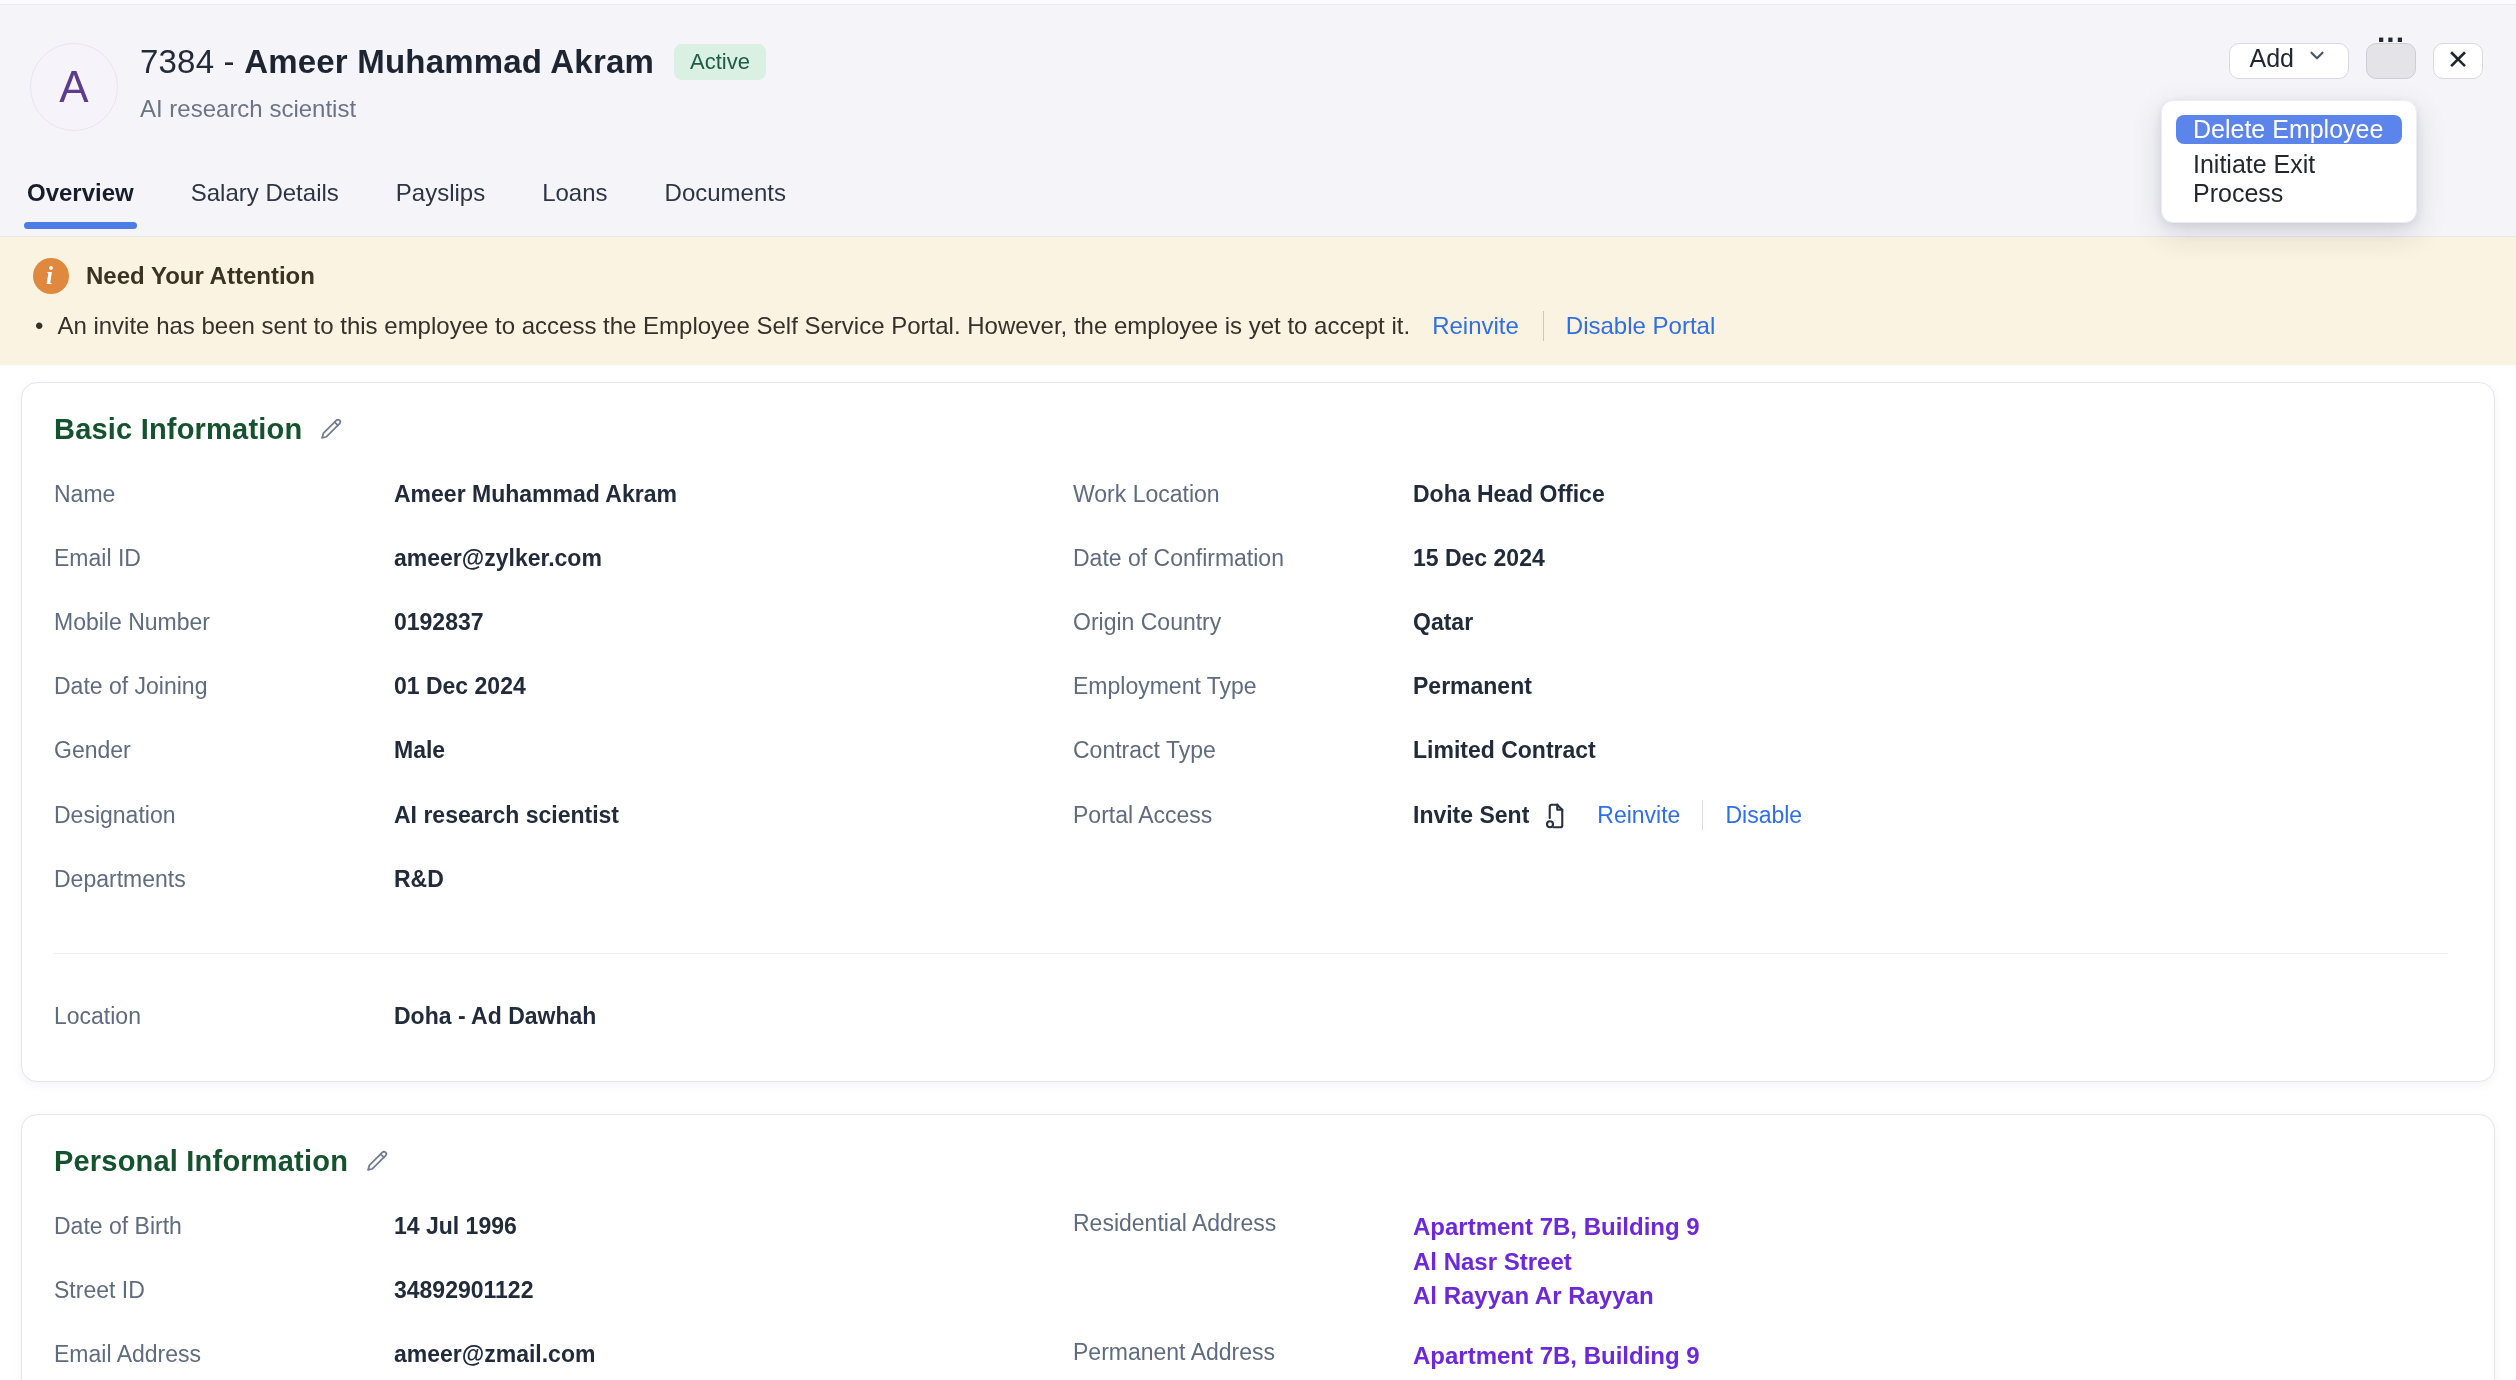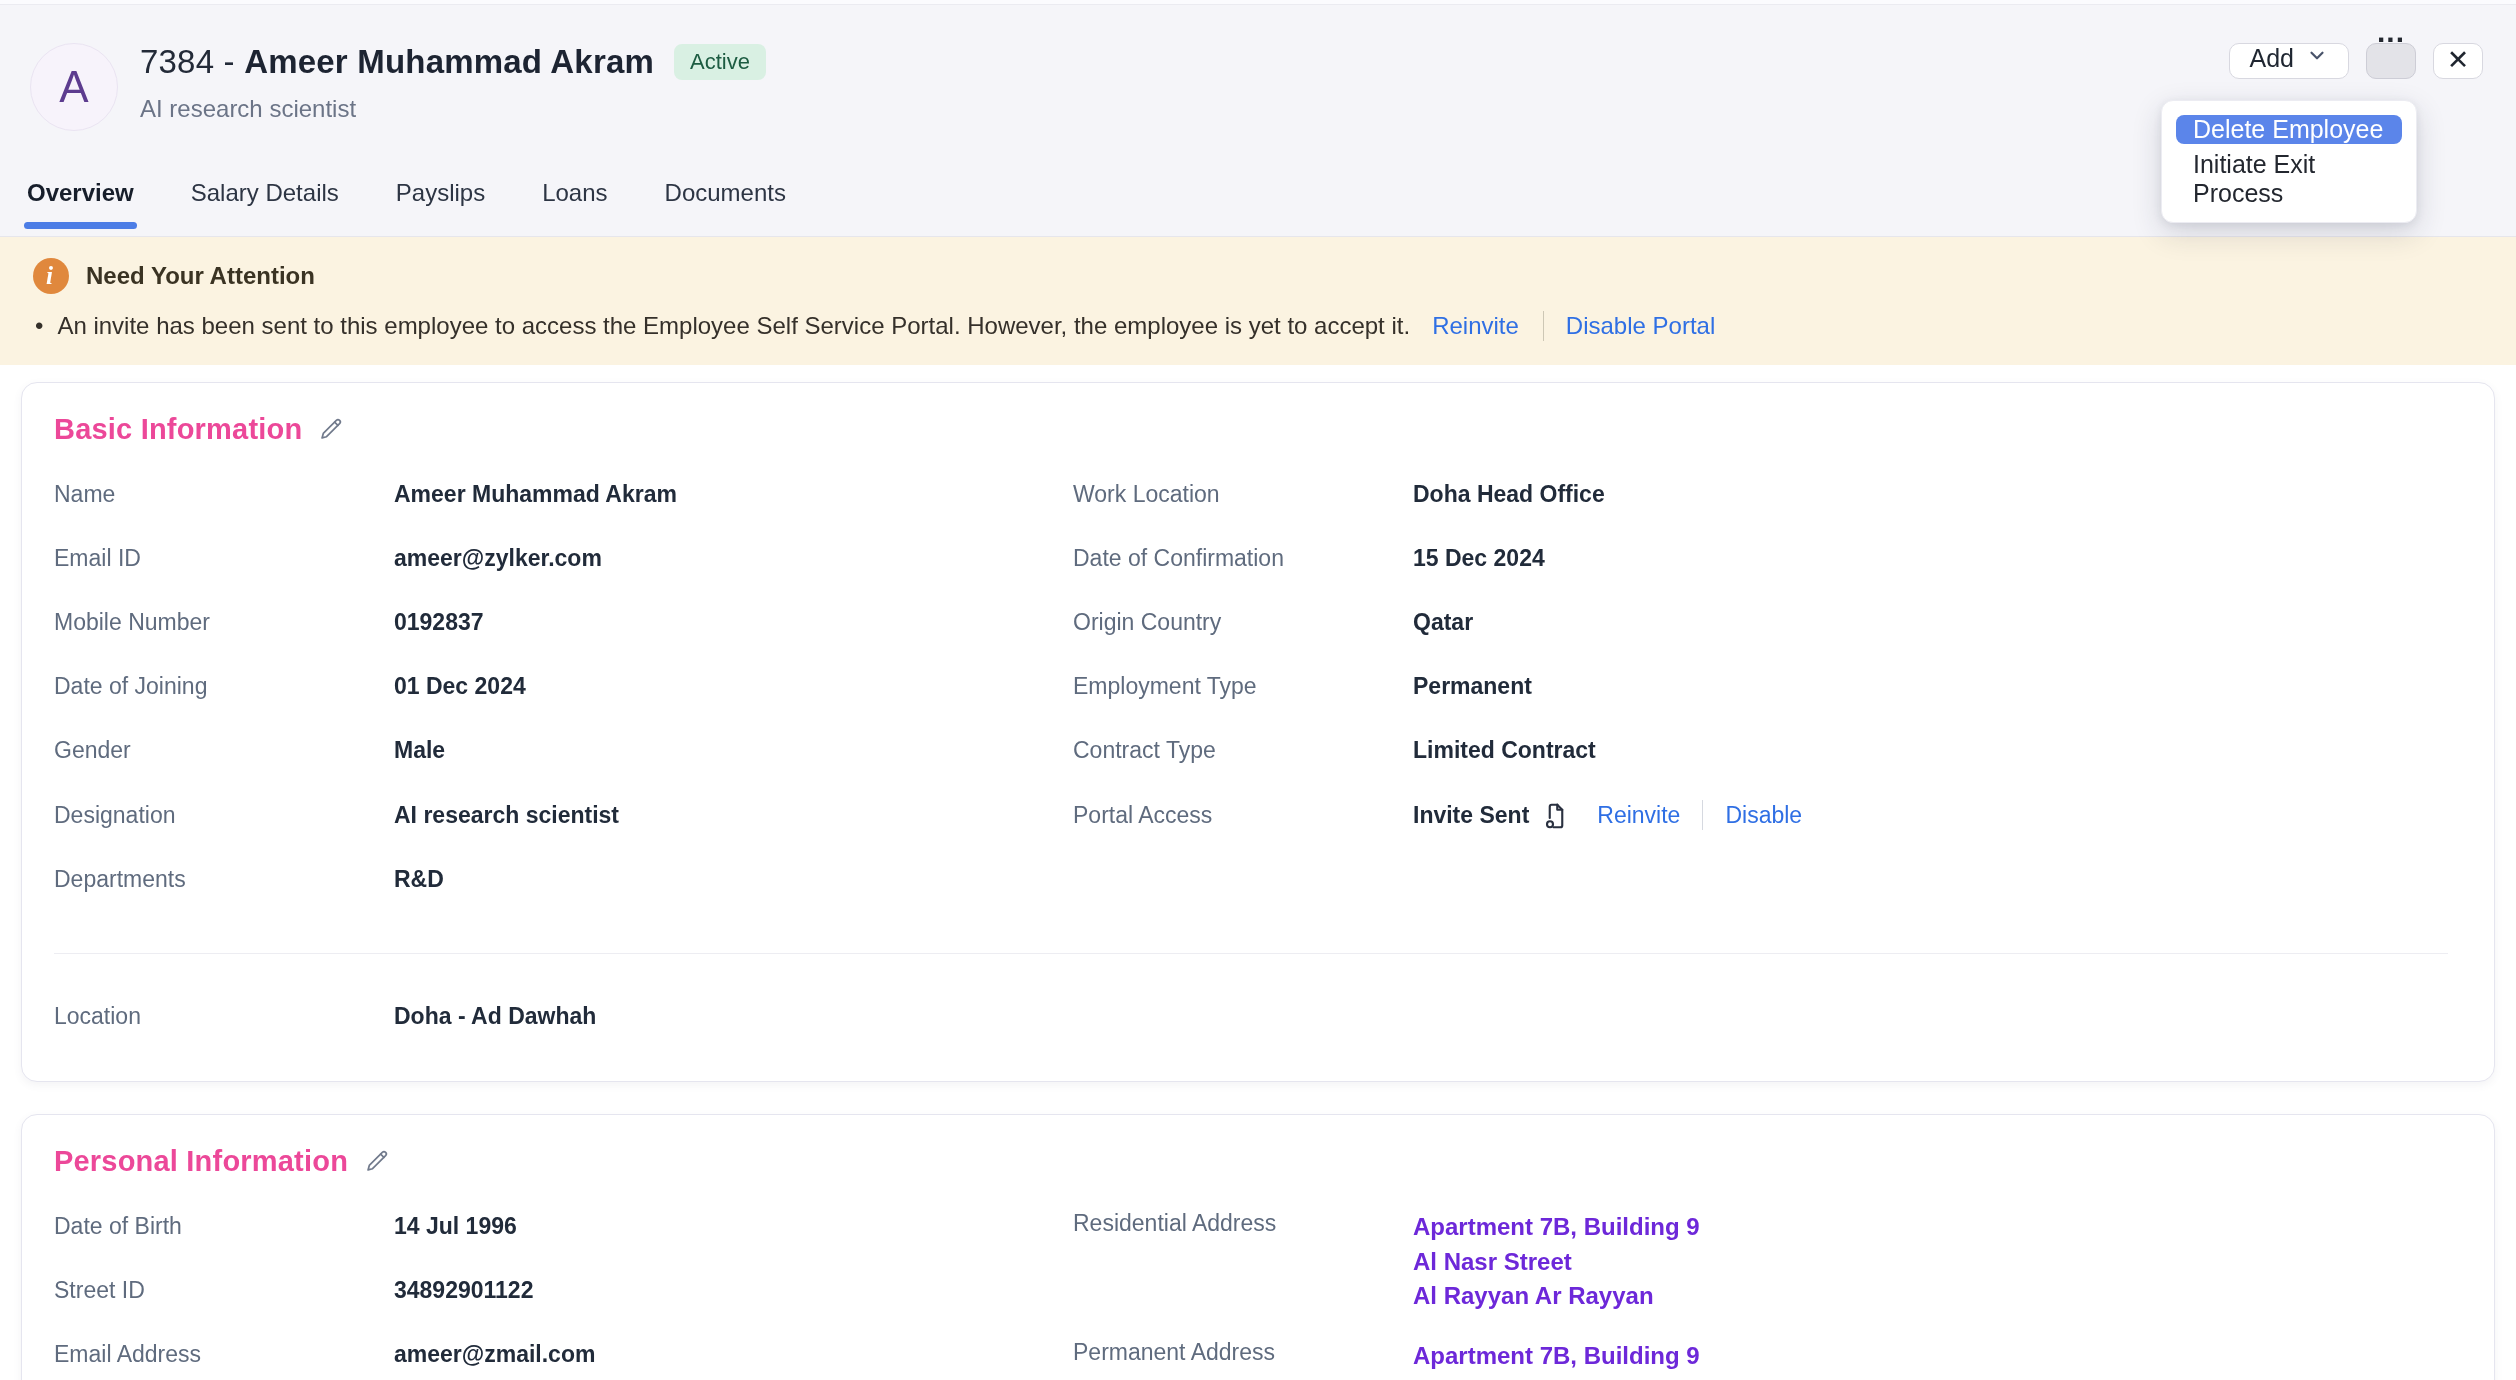--- a/index.html
+++ b/index.html
@@ -72,21 +72,21 @@
   .v-divider-cream { width:1px; height:30px; background:#cdc7b5; margin-left:10px; }
   
   .main { padding:17px 21px 0 21px; background:#fff; }
   .card {
     background:#fff; border:1px solid #e5e5ef; border-radius:16px;
     box-shadow:0 3px 8px rgba(85,85,115,.07);
     padding:30px 46px 34px 32px;
   }
   .card + .card { margin-top:32px; }
   .card-title-row { display:flex; align-items:center; gap:16px; margin-bottom:32px; }
-  .card-title { font-size:29px; font-weight:700; color:#ec4899; letter-spacing:.2px; }
+  .card-title { font-size:29px; font-weight:700; color:#14532d; letter-spacing:.2px; }
   .edit-icon { color:#717a8c; cursor:pointer; display:flex; }
   .fields-grid { display:grid; grid-template-columns:1019px 1fr; }
   .col { display:flex; flex-direction:column; }
   .field-row { display:flex; margin-bottom:31px; align-items:baseline; }
   .field-label { width:340px; flex:0 0 340px; font-size:23px; color:#5f6b7e; }
   .field-value { font-size:23px; font-weight:600; color:#212b3a; line-height:1.44; }
   .section-divider { border:none; border-top:1px solid #ededf2; margin:26px 0 46px 0; }
   .portal-row { display:flex; align-items:center; margin-bottom:41px; }
   .portal-value-wrap { display:flex; align-items:center; gap:12px; }
   .invite-sent-icon { color:#2a3140; display:flex; margin-top:2px; }

